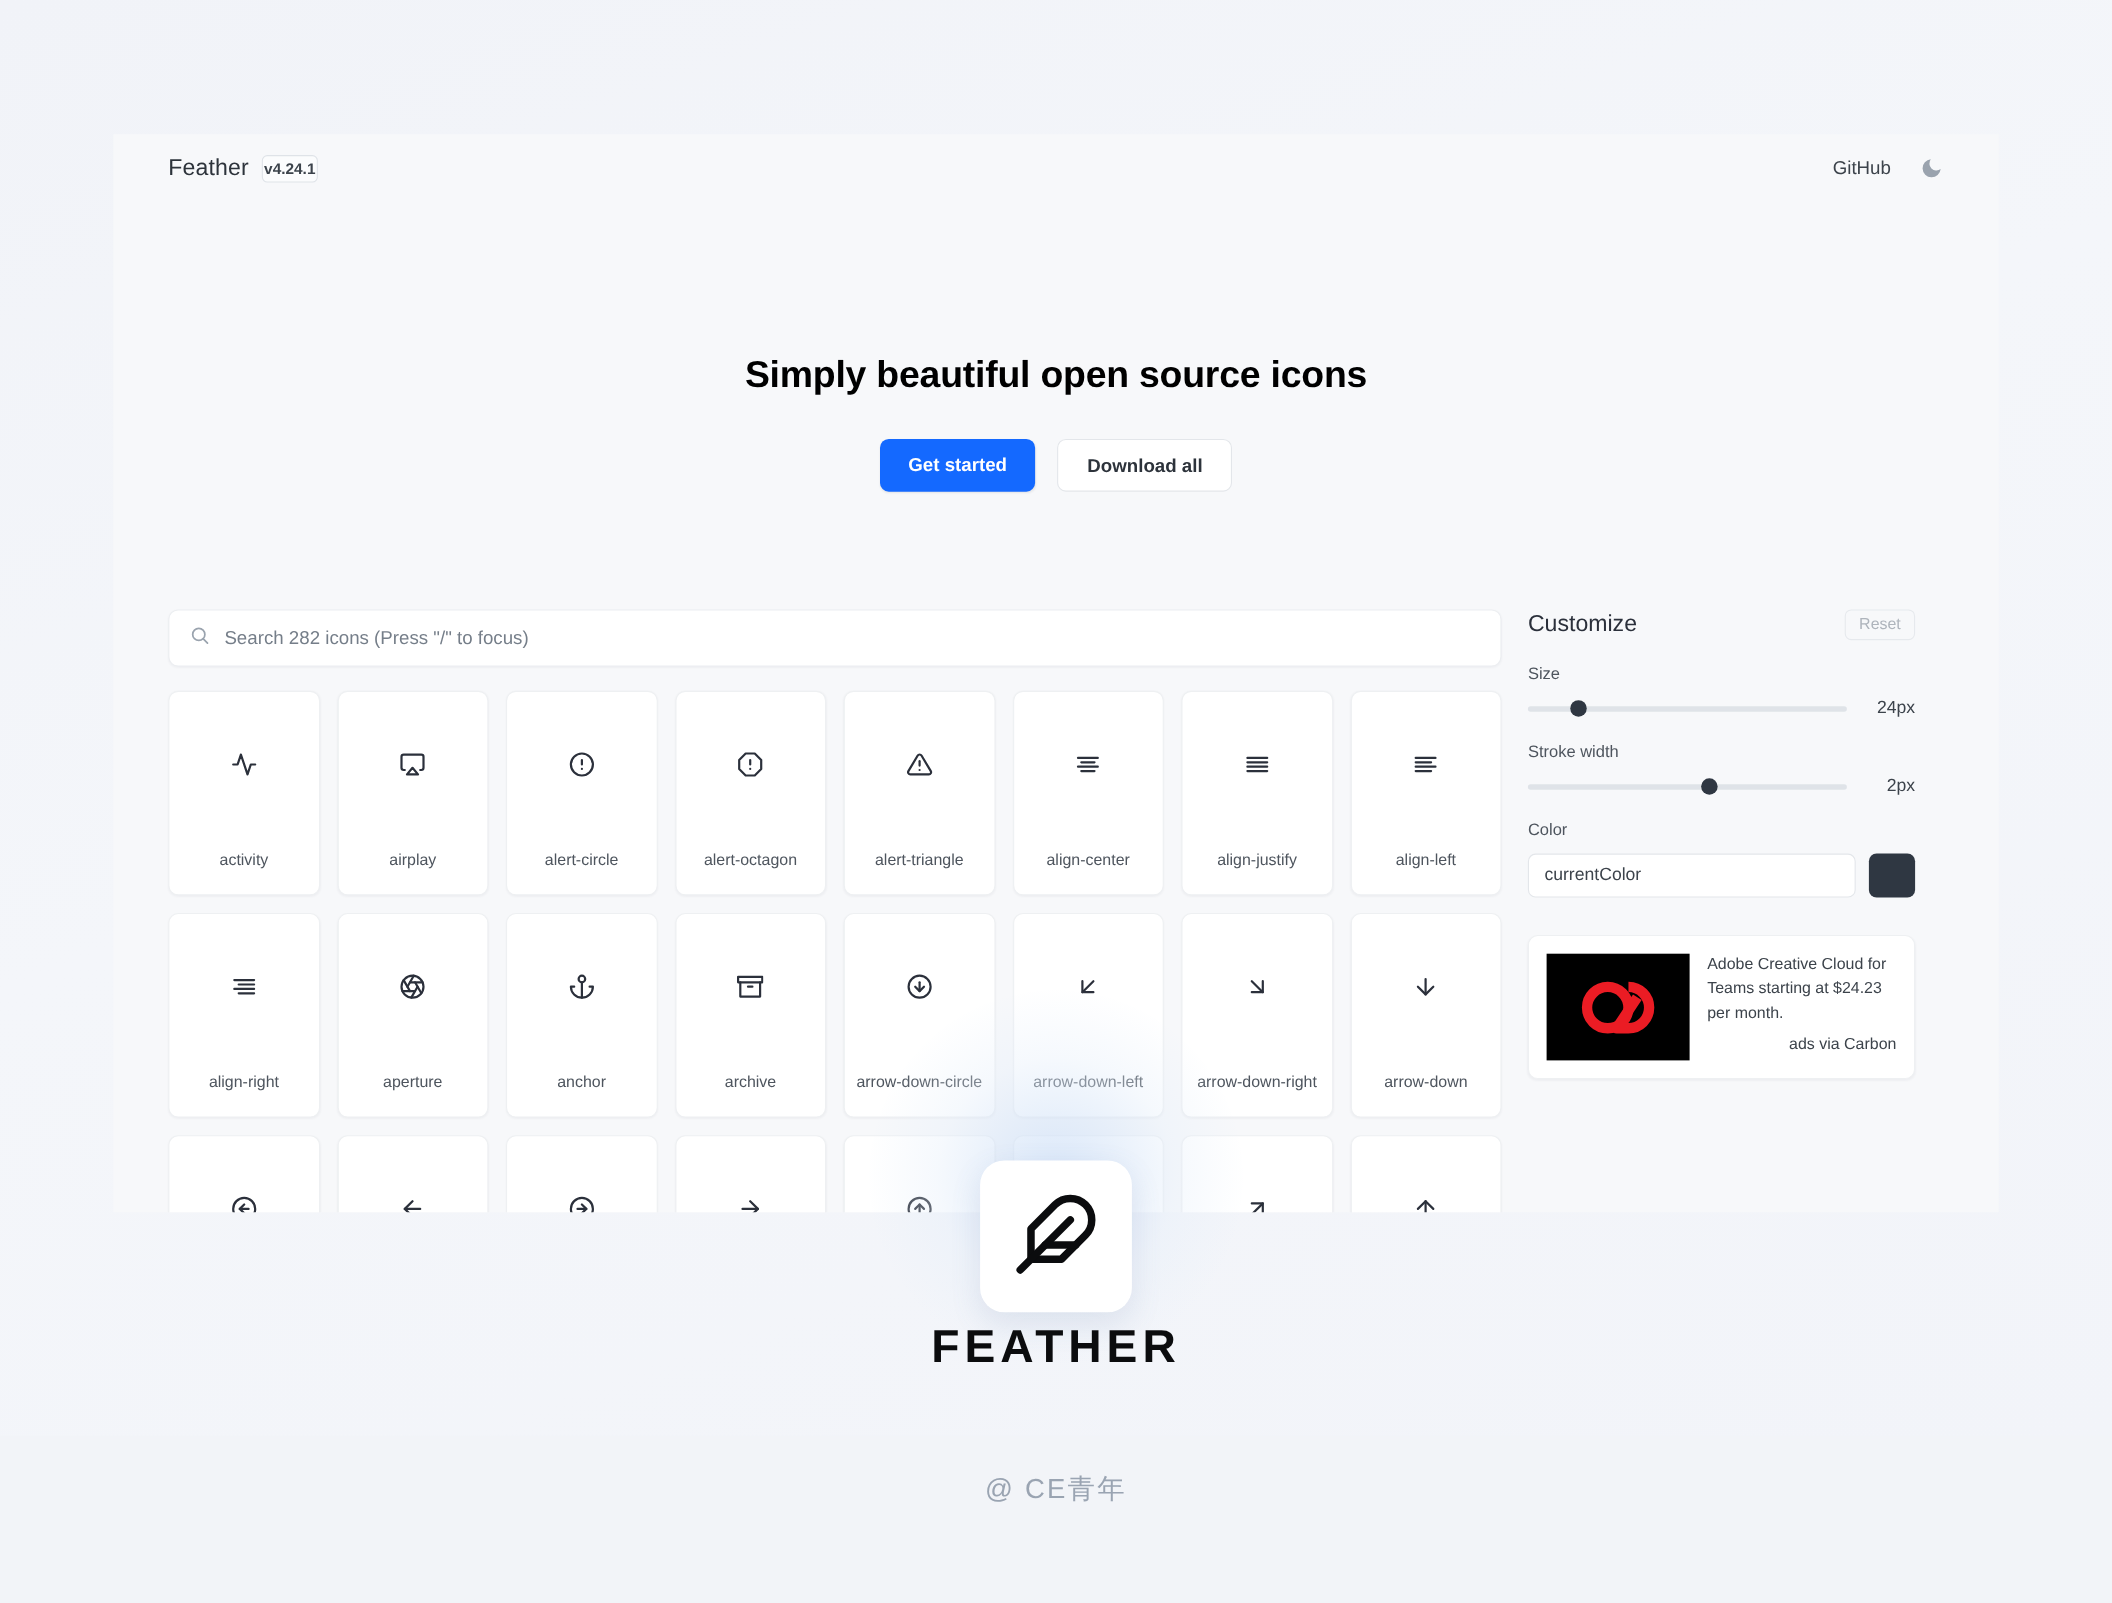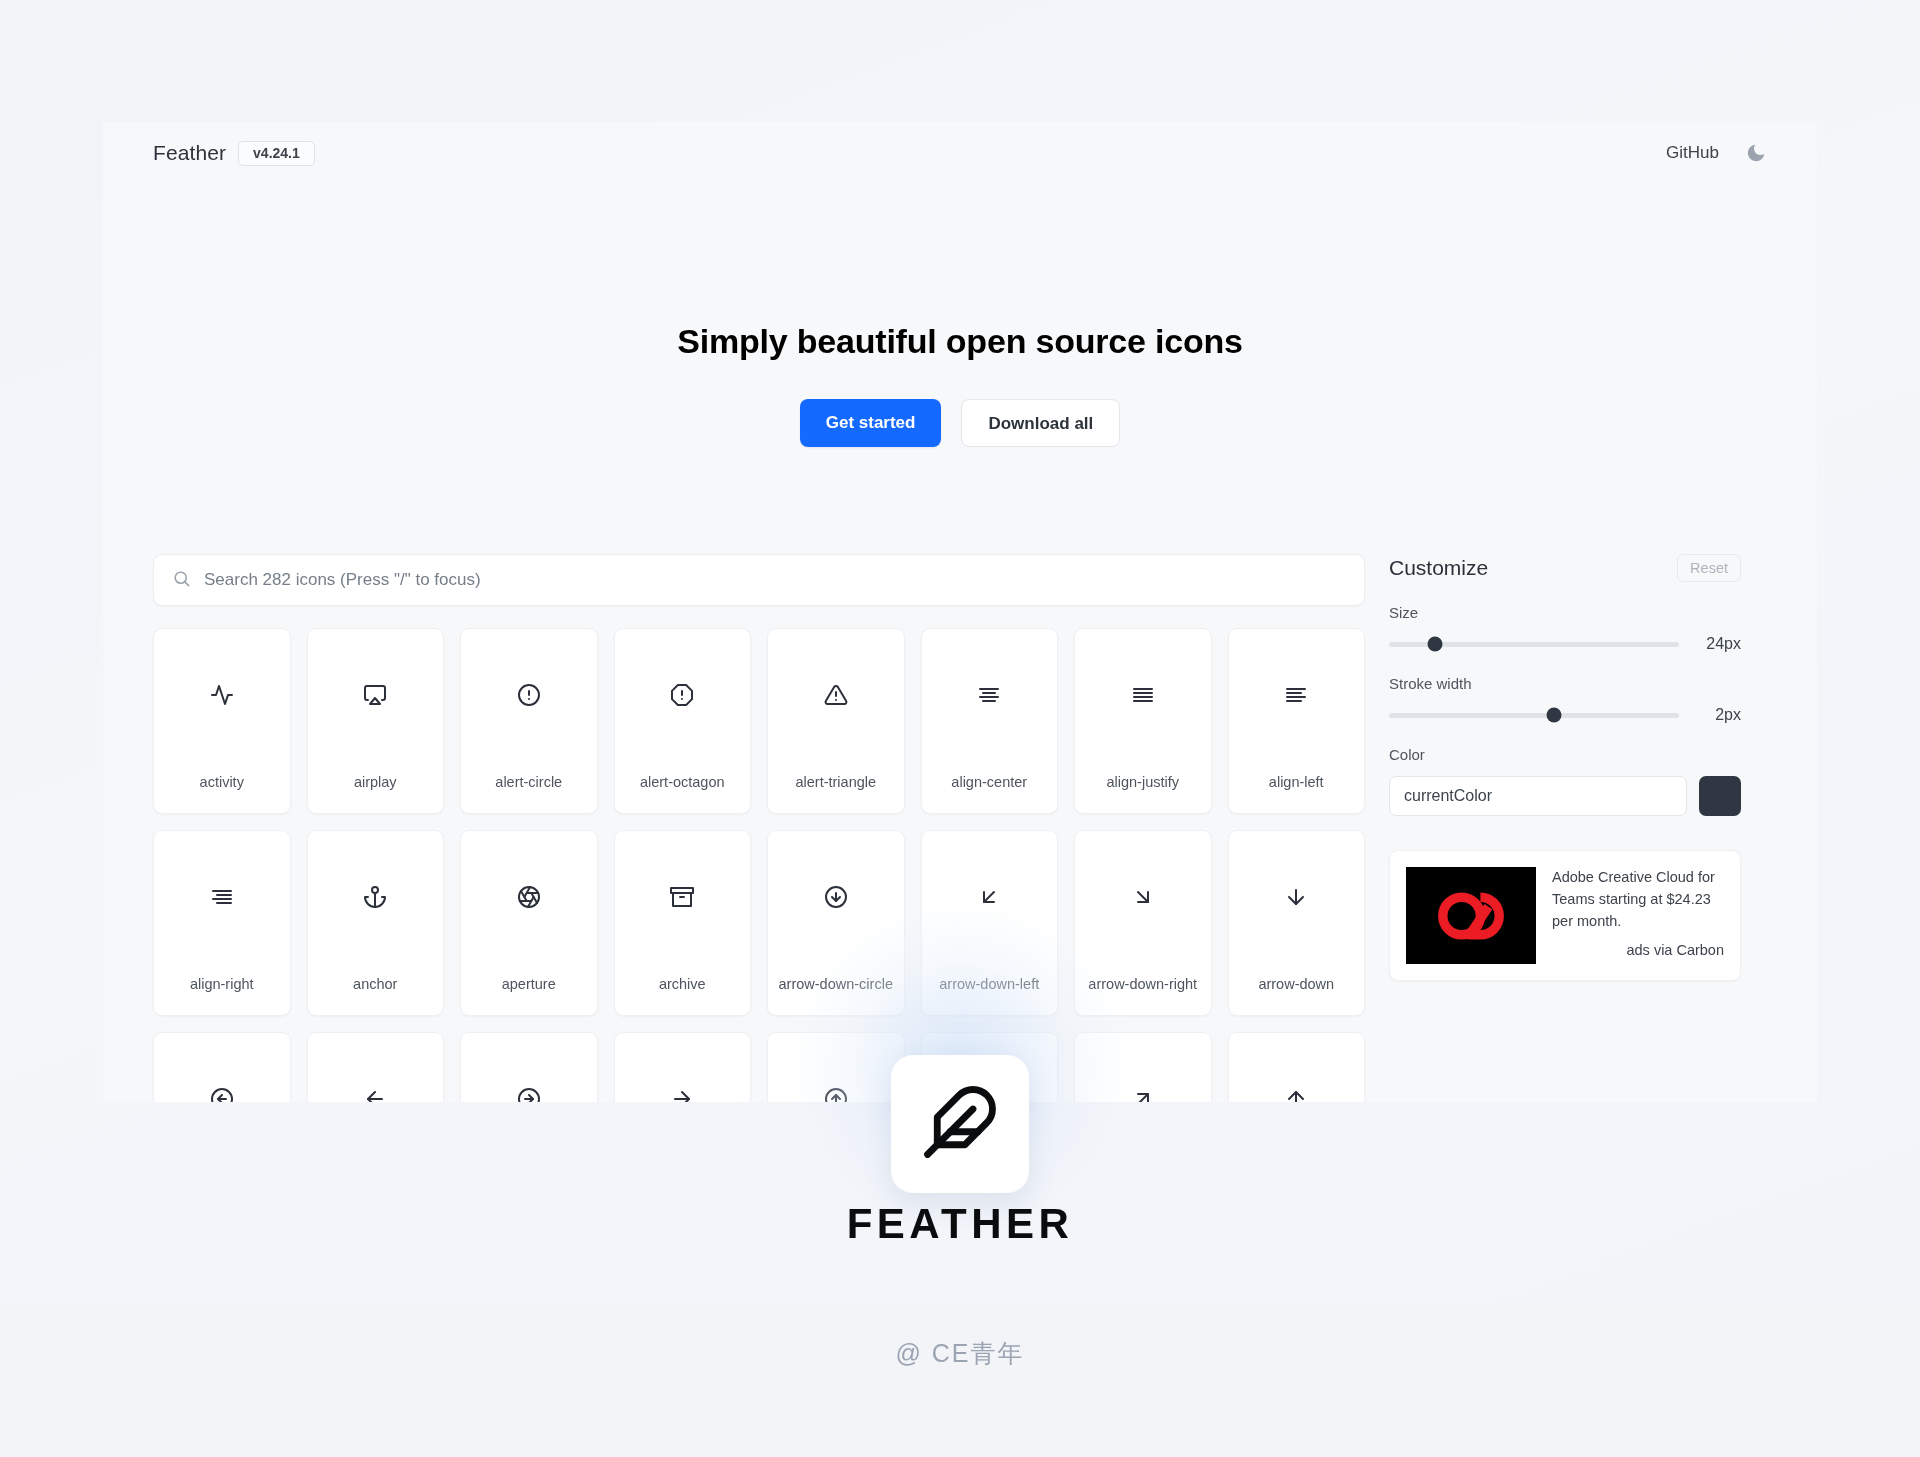--- a/index.html
+++ b/index.html
@@ -31,21 +31,21 @@
     display: flex; align-items: center;
     padding: 0 50px;
   }
   .brand-wrap { display: flex; align-items: center; gap: 12px; }
   .brand {
     font-size: 21px; color: #2d333b; letter-spacing: .1px;
   }
   .version {
     font-size: 14px; font-weight: bold; color: #3c434b;
     border: 1px solid #dfe3e8; border-radius: 5px;
-    padding: 3px 14px 4px; background: #fbfcfd;
+    padding: 3px 1px 4px; background: #fbfcfd;
   }
   .nav-right { margin-left: auto; display: flex; align-items: center; gap: 26px; }
   .nav-link { font-size: 17px; color: #3c434b; text-decoration: none; }
   .moon { width: 22px; height: 22px; display: block; }
 
   
   .hero { position: absolute; top: 200px; left: 0; width: 100%; text-align: center; }
   .hero h1 {
     font-size: 34px; font-weight: bold; color: #000000; letter-spacing: -.2px;
   }
@@ -329,40 +329,40 @@
                   <line x1="21" y1="6" x2="3" y2="6"></line>
                   <line x1="21" y1="14" x2="3" y2="14"></line>
                   <line x1="21" y1="18" x2="7" y2="18"></line>
                 </svg>
               </span>
               <span class="cap">align-right</span>
             </div>
             <div class="card">
               <span class="glyph">
                 <svg viewBox="0 0 24 24" fill="none" stroke="currentColor" stroke-width="2" stroke-linecap="round" stroke-linejoin="round">
-                  <circle cx="12" cy="5" r="3"></circle>
-                  <line x1="12" y1="22" x2="12" y2="8"></line>
-                  <path d="M5 12H2a10 10 0 0 0 20 0h-3"></path>
-                </svg>
-              </span>
-              <span class="cap">anchor</span>
-            </div>
-            <div class="card">
-              <span class="glyph">
-                <svg viewBox="0 0 24 24" fill="none" stroke="currentColor" stroke-width="2" stroke-linecap="round" stroke-linejoin="round">
                   <circle cx="12" cy="12" r="10"></circle>
                   <line x1="14.31" y1="8" x2="20.05" y2="17.94"></line>
                   <line x1="9.69" y1="8" x2="21.17" y2="8"></line>
                   <line x1="7.38" y1="12" x2="13.12" y2="2.06"></line>
                   <line x1="9.69" y1="16" x2="3.95" y2="6.06"></line>
                   <line x1="14.31" y1="16" x2="2.83" y2="16"></line>
                   <line x1="16.62" y1="12" x2="10.88" y2="21.94"></line>
                 </svg>
               </span>
               <span class="cap">aperture</span>
+            </div>
+            <div class="card">
+              <span class="glyph">
+                <svg viewBox="0 0 24 24" fill="none" stroke="currentColor" stroke-width="2" stroke-linecap="round" stroke-linejoin="round">
+                  <circle cx="12" cy="5" r="3"></circle>
+                  <line x1="12" y1="22" x2="12" y2="8"></line>
+                  <path d="M5 12H2a10 10 0 0 0 20 0h-3"></path>
+                </svg>
+              </span>
+              <span class="cap">anchor</span>
             </div>
             <div class="card">
               <span class="glyph">
                 <svg viewBox="0 0 24 24" fill="none" stroke="currentColor" stroke-width="2" stroke-linecap="round" stroke-linejoin="round">
                   <polyline points="21 8 21 21 3 21 3 8"></polyline>
                   <rect x="1" y="3" width="22" height="5"></rect>
                   <line x1="10" y1="12" x2="14" y2="12"></line>
                 </svg>
               </span>
               <span class="cap">archive</span>

